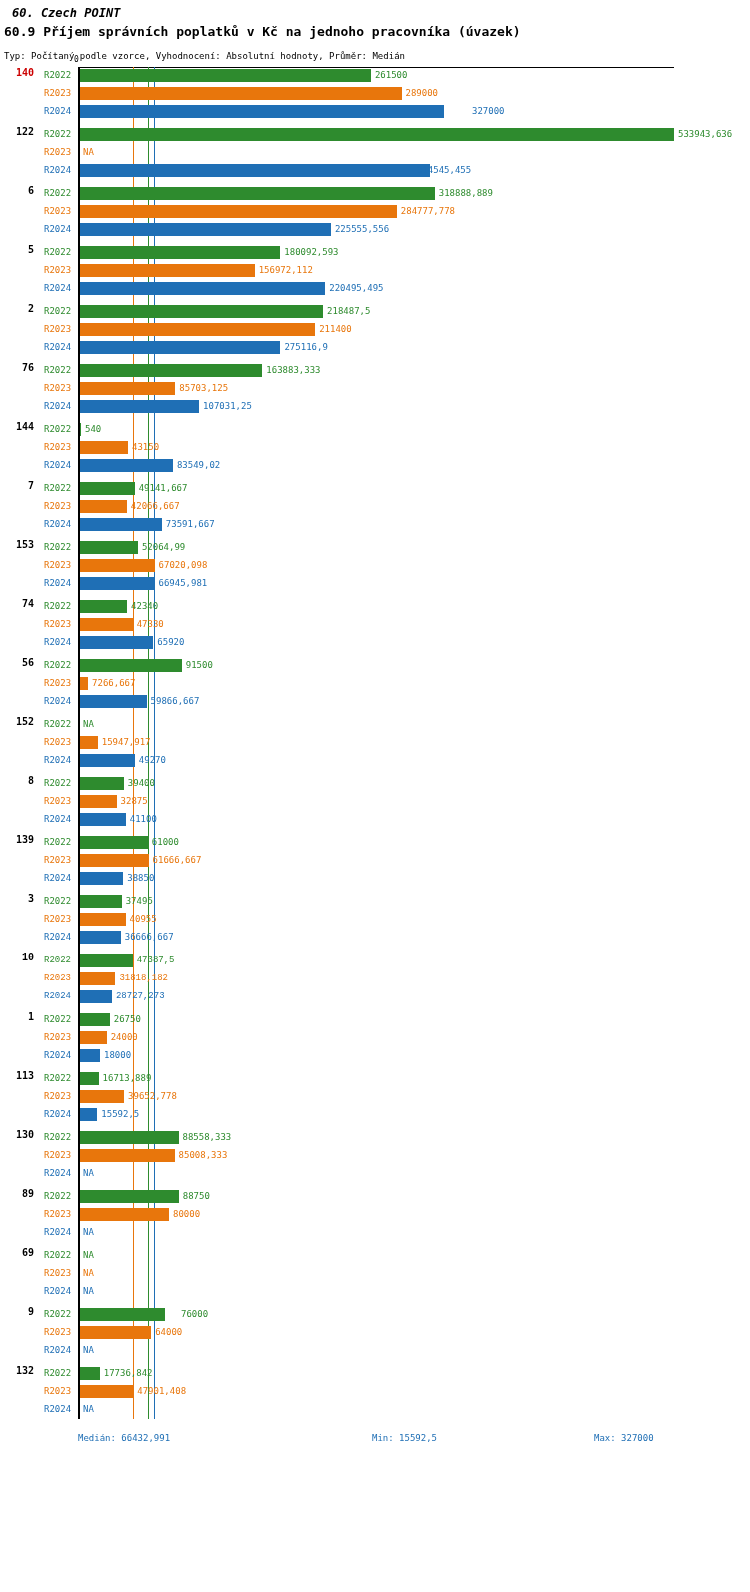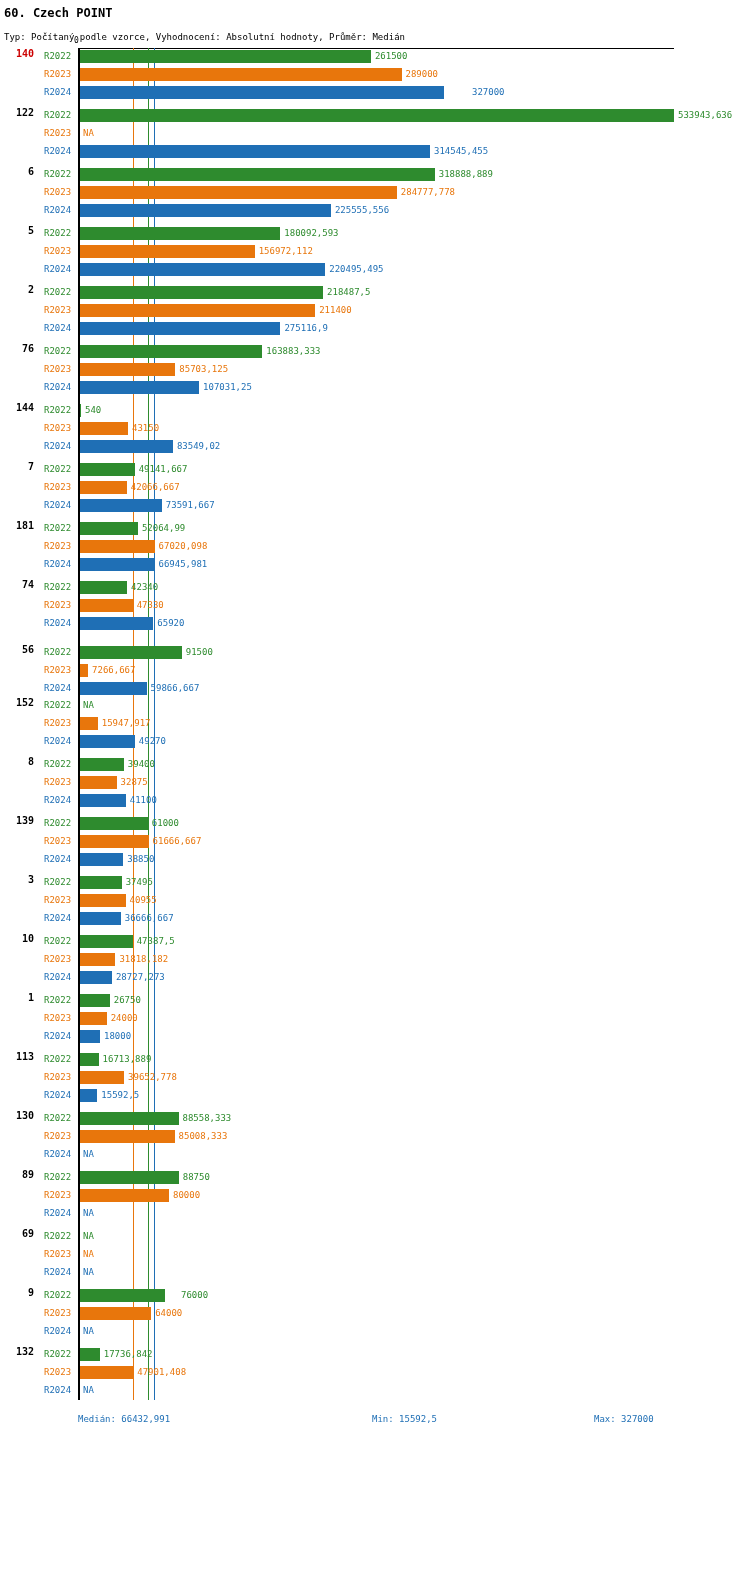--- a/index.html
+++ b/index.html
@@ -17,21 +17,22 @@
     position: relative;
     width: 750px;
   }
   .hdr {
     padding: 6px 0 0 4px;
   }
   .hdr-line1 {
     font-size: 12px;
     font-weight: bold;
     letter-spacing: 0px;
-    margin: 0 0 4px 0;
+    margin: 0 0 4px 8px;
+    font-style: italic;
   }
   .hdr-line2 {
     font-size: 13px;
     font-weight: bold;
     margin: 0 0 6px 0;
   }
   .hdr-line3 {
     font-size: 9px;
     margin: 12px 0 2px 0;
   }
@@ -136,20 +137,21 @@
   .st-c2 { position: absolute; left: 294px; }
   .st-c3 { position: absolute; left: 516px; }
 </style>
 </head>
 <body>
 
 <div class="page">
 
   <div class="hdr">
     <div class="hdr-line1">60. Czech POINT</div>
+    <div class="hdr-line2">60.9 Příjem správních poplatků v Kč na jednoho pracovníka (úvazek)</div>
     <div class="hdr-line3">Typ: Počítaný podle vzorce, Vyhodnocení: Absolutní hodnoty, Průměr: Medián</div>
   </div>
 
   <div class="chart-wrap">
     <div class="axis-zero-label">0</div>
     <div class="plot" id="plot" style="height: 1352px;">
         <div class="topline"></div>
         <div class="yaxis" style="height:1352px"></div>
         <div class="vline" style="left:147.86109536100923px; height:1352px; background:#2e8b2e"></div>
         <div class="vline" style="left:133.2892133805674px; height:1352px; background:#e8760c"></div>
@@ -179,21 +181,21 @@
             <div class="bar b2022" style="width:594px"></div>
             <div class="bar-value c2022" style="left:678px">533943,636</div>
           </div>
           <div class="row" style="top:18px; position:absolute; left:0; width:750px;">
             <div class="row-label c2023">R2023</div>
             <div class="bar-value c2023" style="left:83px">NA</div>
           </div>
           <div class="row" style="top:36px; position:absolute; left:0; width:750px;">
             <div class="row-label c2024">R2024</div>
             <div class="bar b2024" style="width:349.9245756906071px"></div>
-            <div class="bar-value c2024" style="left:434px">314545,455</div>
+            <div class="bar-value c2024" style="left:417px">314545,455</div>
           </div>
         </div>
         <div class="group" style="position:absolute; left:0; top:118px; width:750px; height:54px;">
           <div class="group-label" style="color:#000000">6</div>
           <div class="row" style="top:0px; position:absolute; left:0; width:750px;">
             <div class="row-label c2022">R2022</div>
             <div class="bar b2022" style="width:354.75654599992276px"></div>
             <div class="bar-value c2022" style="left:438.75654599992276px">318888,889</div>
           </div>
           <div class="row" style="top:18px; position:absolute; left:0; width:750px;">
@@ -291,21 +293,21 @@
             <div class="bar b2023" style="width:46.798198373882286px"></div>
             <div class="bar-value c2023" style="left:130.7981983738823px">42066,667</div>
           </div>
           <div class="row" style="top:36px; position:absolute; left:0; width:750px;">
             <div class="row-label c2024">R2024</div>
             <div class="bar b2024" style="width:81.86903495184649px"></div>
             <div class="bar-value c2024" style="left:165.8690349518465px">73591,667</div>
           </div>
         </div>
         <div class="group" style="position:absolute; left:0; top:472px; width:750px; height:54px;">
-          <div class="group-label" style="color:#000000">181</div>
+          <div class="group-label" style="color:#000000">153</div>
           <div class="row" style="top:0px; position:absolute; left:0; width:750px;">
             <div class="row-label c2022">R2022</div>
             <div class="bar b2022" style="width:57.92110248131134px"></div>
             <div class="bar-value c2022" style="left:141.92110248131132px">52064,99</div>
           </div>
           <div class="row" style="top:18px; position:absolute; left:0; width:750px;">
             <div class="row-label c2023">R2023</div>
             <div class="bar b2023" style="width:74.558315762003px"></div>
             <div class="bar-value c2023" style="left:158.55831576200302px">67020,098</div>
           </div>
@@ -326,21 +328,21 @@
             <div class="row-label c2023">R2023</div>
             <div class="bar b2023" style="width:52.65353513830437px"></div>
             <div class="bar-value c2023" style="left:136.65353513830436px">47330</div>
           </div>
           <div class="row" style="top:36px; position:absolute; left:0; width:750px;">
             <div class="row-label c2024">R2024</div>
             <div class="bar b2024" style="width:73.3344820688152px"></div>
             <div class="bar-value c2024" style="left:157.3344820688152px">65920</div>
           </div>
         </div>
-        <div class="group" style="position:absolute; left:0; top:590px; width:672px; height:54px;margin-top:6px;">
+        <div class="group" style="position:absolute; left:0; top:590px; width:672px; height:54px;">
           <div class="group-label" style="color:#000000">56</div>
           <div class="row" style="top:0px; position:absolute; left:0; width:750px;">
             <div class="row-label c2022">R2022</div>
             <div class="bar b2022" style="width:101.79164304151384px"></div>
             <div class="bar-value c2022" style="left:185.79164304151385px">91500</div>
           </div>
           <div class="row" style="top:18px; position:absolute; left:0; width:750px;">
             <div class="row-label c2023">R2023</div>
             <div class="bar b2023" style="width:8.083999708913096px"></div>
             <div class="bar-value c2023" style="left:92.0839997089131px">7266,667</div>
@@ -415,21 +417,21 @@
             <div class="row-label c2023">R2023</div>
             <div class="bar b2023" style="width:45.56149443459234px"></div>
             <div class="bar-value c2023" style="left:129.56149443459233px">40955</div>
           </div>
           <div class="row" style="top:36px; position:absolute; left:0; width:750px;">
             <div class="row-label c2024">R2024</div>
             <div class="bar b2024" style="width:40.790822718973274px"></div>
             <div class="bar-value c2024" style="left:124.79082271897327px">36666,667</div>
           </div>
         </div>
-        <div class="group" style="position:absolute; left:0; top:885px; width:750px; height:54px;">
+        <div class="group" style="position:absolute; left:0; top:885px; width:750px; height:54px;font-family:Liberation Mono, monospace;">
           <div class="group-label" style="color:#000000">10</div>
           <div class="row" style="top:0px; position:absolute; left:0; width:750px;">
             <div class="row-label c2022">R2022</div>
             <div class="bar b2022" style="width:52.71750256425941px"></div>
             <div class="bar-value c2022" style="left:136.7175025642594px">47387,5</div>
           </div>
           <div class="row" style="top:18px; position:absolute; left:0; width:750px;">
             <div class="row-label c2023">R2023</div>
             <div class="bar b2023" style="width:35.396994801900775px"></div>
             <div class="bar-value c2023" style="left:119.39699480190077px">31818,182</div>

